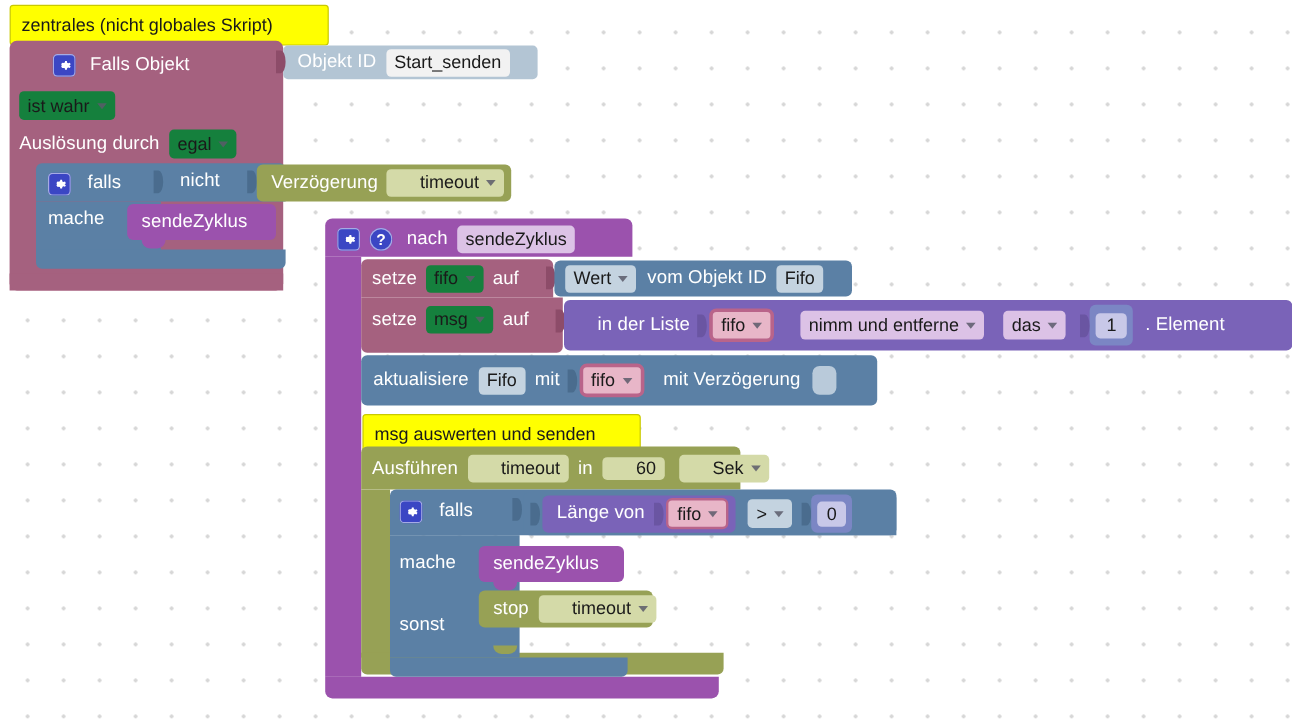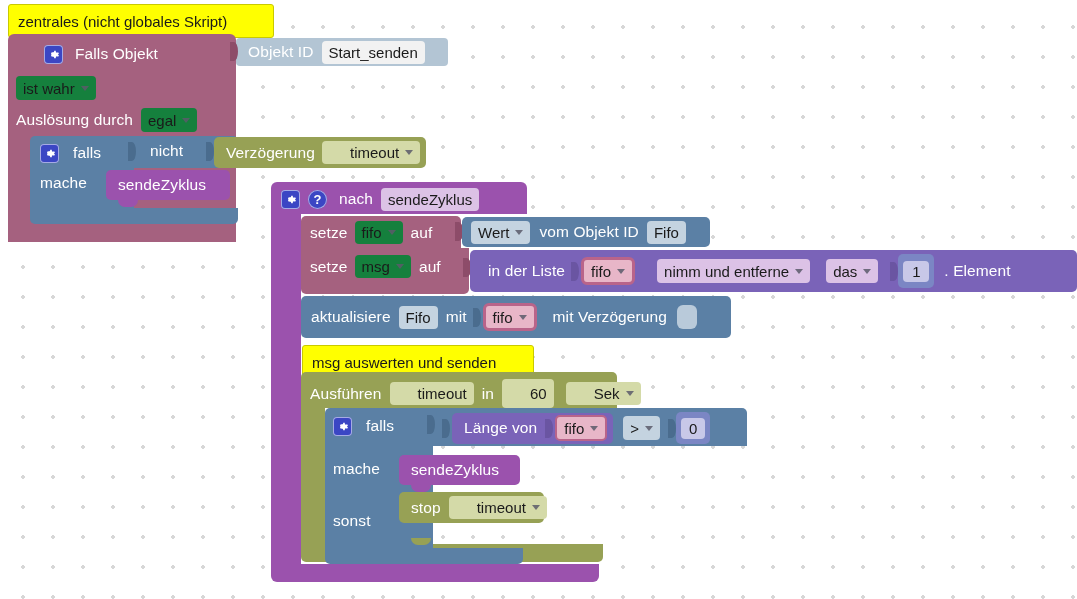--- a/index.html
+++ b/index.html
@@ -224,21 +224,21 @@
       <span class="fld f-palepink" style="margin-left:7px;height:23px;">
         <span>msg</span>
         <span class="caret"></span>
       </span>
       <span class="lbl" style="margin-left:8px;">auf</span>
     </div>
   </div>
   <div class="abs c-mauve-d" style="left:463px;top:258px;width:8px;height:19px;border-radius:0 50% 50% 0/0 50% 50% 0;"></div>
 
   <div class="blk c-listpur" style="left:470px;top:250px;width:607px;height:42px;border-radius:5px;">
-    <div class="row" style="padding-left:18px;">
+    <div class="row" style="padding-left:28px;">
       <span class="lbl">in der Liste</span>
       <span class="abs" style="position:relative;display:inline-block;width:8px;height:19px;margin-left:6px;background:#6a55a2;border-radius:0 50% 50% 0/0 50% 50% 0;"></span>
       <span class="fld f-pink" style="margin-left:2px;height:28px;border:3px solid #b9648a;border-radius:6px;">
         <span>fifo</span>
         <span class="caret"></span>
       </span>
       <span class="fld f-lilac" style="margin-left:22px;height:24px;">
         <span>nimm und entferne</span>
         <span class="caret"></span>
       </span>
@@ -276,21 +276,21 @@
 
   <div class="blk c-olive" style="left:301px;top:372px;width:316px;height:36px;border-radius:5px 5px 0 0;"></div>
   <div class="blk c-olive" style="left:301px;top:408px;width:24px;height:140px;"></div>
   <div class="blk c-olive" style="left:301px;top:544px;width:302px;height:18px;border-radius:0 0 5px 5px;"></div>
 
   <div class="abs" style="left:310px;top:379px;">
     <div class="row">
       <span class="lbl">Ausführen</span>
       <span class="fld f-olive" style="margin-left:8px;height:23px;">timeout</span>
       <span class="lbl" style="margin-left:8px;">in</span>
-      <span class="fld f-olive" style="margin-left:8px;height:29px;">60</span>
+      <span class="fld f-olive" style="margin-left:8px;height:19px;">60</span>
       <span class="fld f-olive" style="margin-left:12px;height:23px;">
         <span>Sek</span>
         <span class="caret"></span>
       </span>
     </div>
   </div>
 
   <div class="blk c-blue" style="left:325px;top:408px;width:422px;height:38px;border-radius:5px 5px 0 0;"></div>
   <div class="blk c-blue" style="left:325px;top:446px;width:108px;height:102px;"></div>
   <div class="blk c-blue" style="left:325px;top:548px;width:198px;height:16px;border-radius:0 0 5px 5px;"></div>

